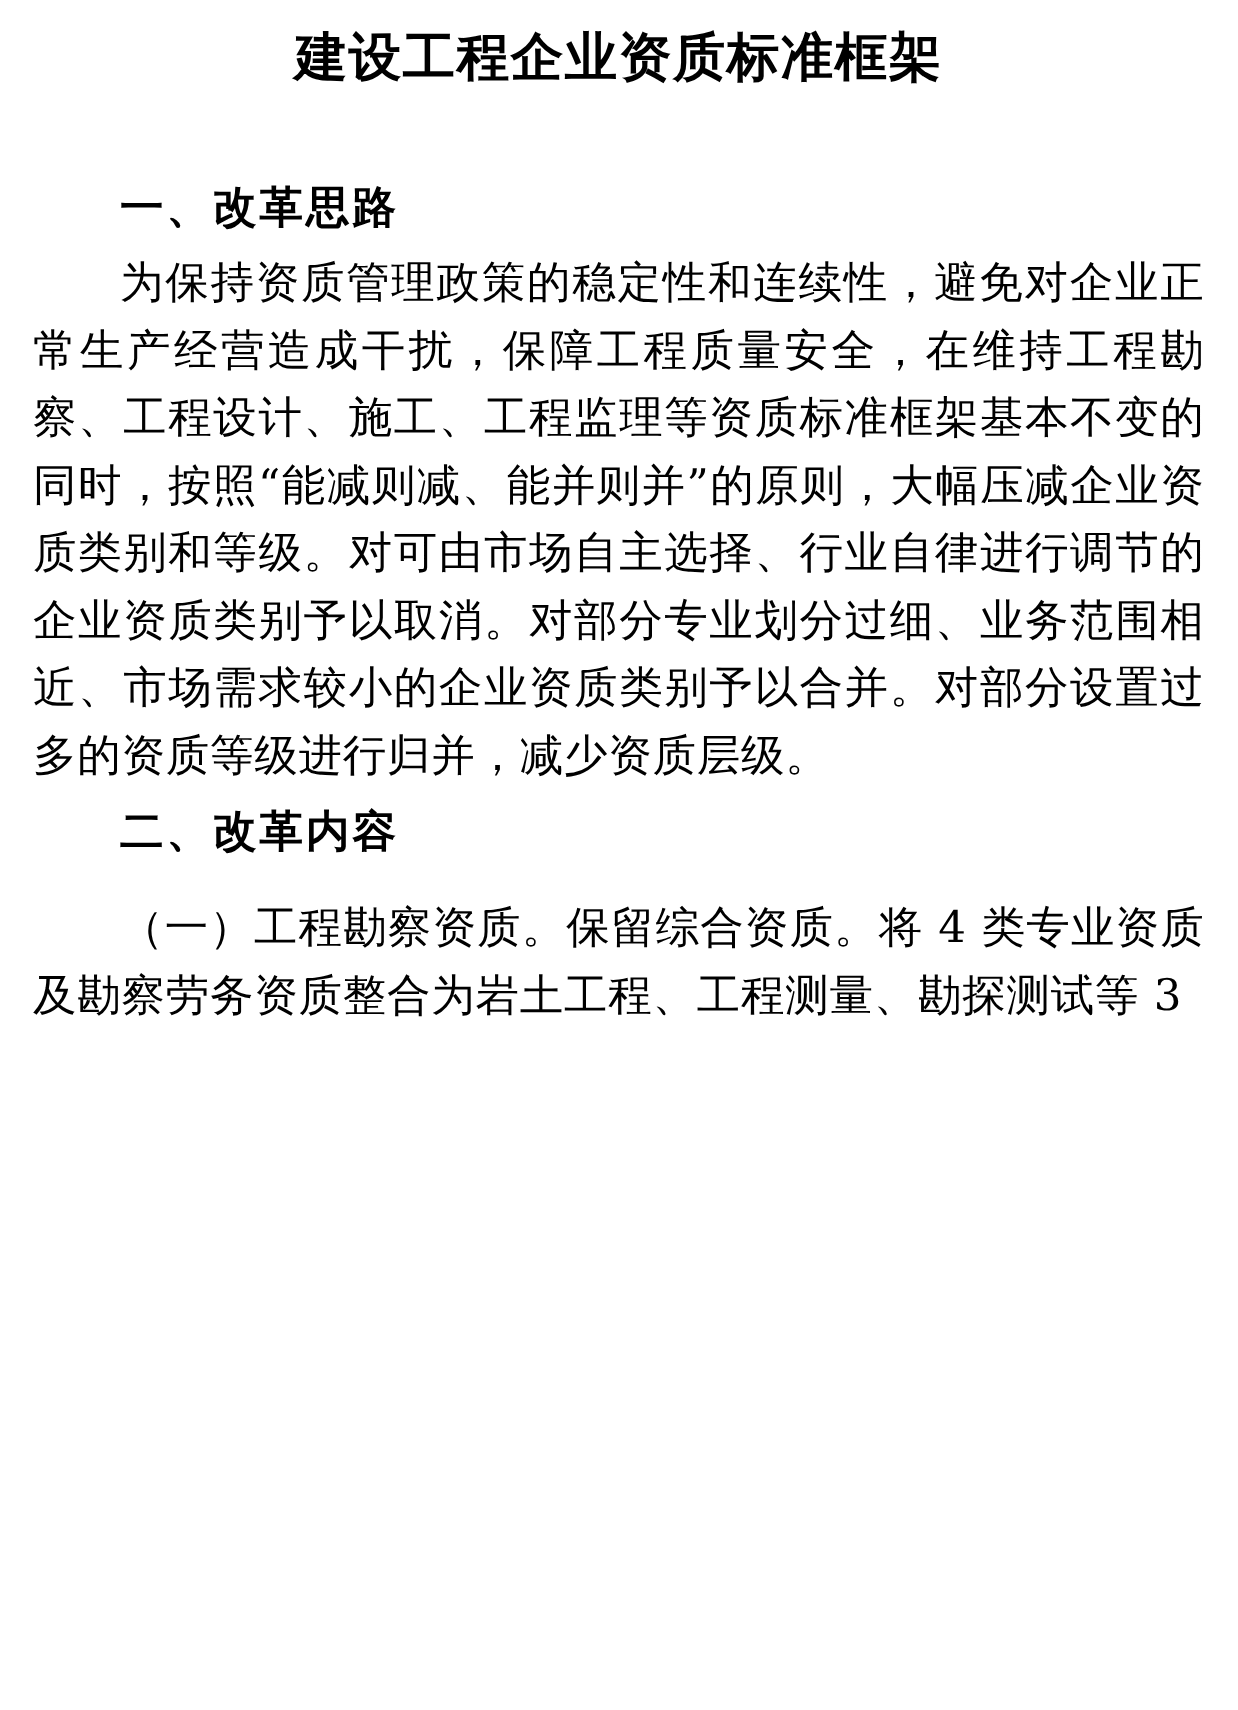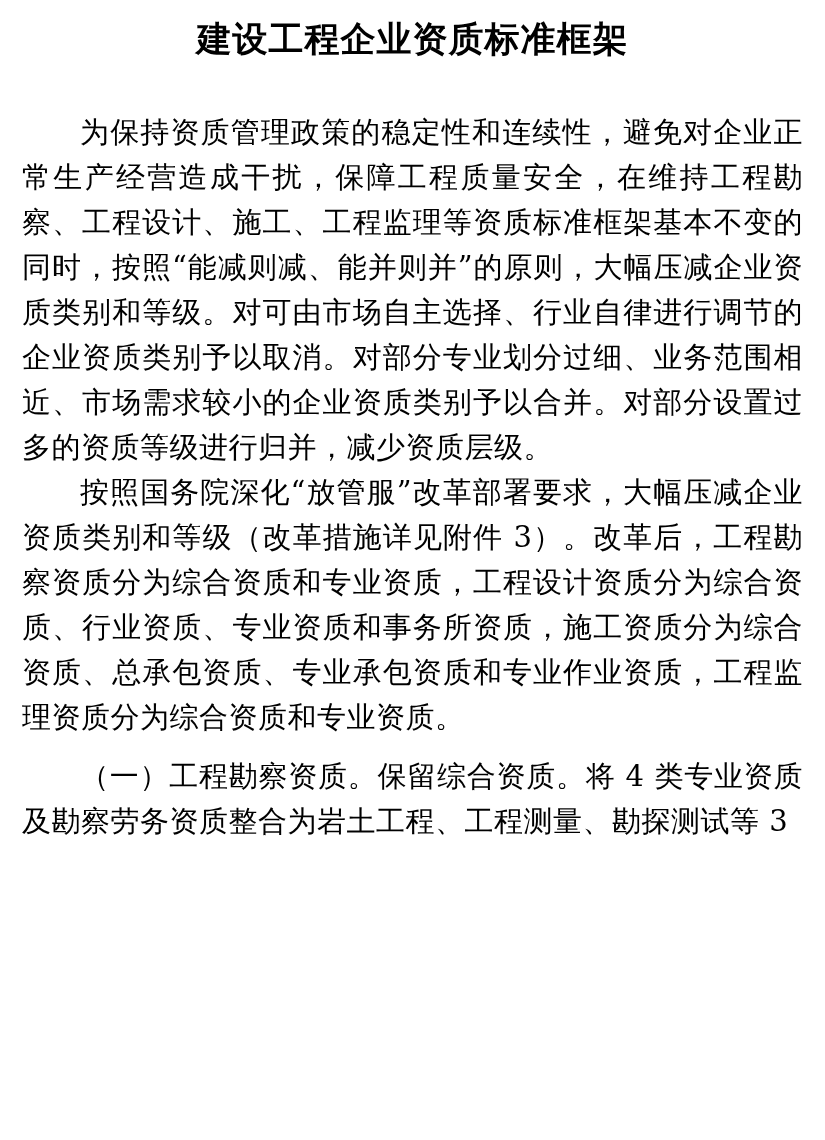--- a/index.html
+++ b/index.html
@@ -62,21 +62,22 @@
 <body>
 
 <div class="page">
 
   <h1 class="doc-title">
     <span class="title-line">建设工程企业资质标准框架</span>
   </h1>
 
   <div class="spacer-title"></div>
 
+  <h2 class="section-heading">一、改革思路</h2>
   <p class="body-para">为保持资质管理政策的稳定性和连续性，避免对企业正常生产经营造成干扰，保障工程质量安全，在维持工程勘察、工程设计、施工、工程监理等资质标准框架基本不变的同时，按照“能减则减、能并则并”的原则，大幅压减企业资质类别和等级。对可由市场自主选择、行业自律进行调节的企业资质类别予以取消。对部分专业划分过细、业务范围相近、市场需求较小的企业资质类别予以合并。对部分设置过多的资质等级进行归并，减少资质层级。</p>
 
-  <p class="body-para">按照国务院深化“放管服”改革部署要求，大幅压减企业资质类别和等级（改革措施详见附件 3）。改革后，工程勘察资质分为综合资质和专业资质，工程设计资质分为综合资质、行业资质、专业资质和事务所资质，施工资质分为综合资质、总承包资质、专业承包资质和专业作业资质，工程监理资质分为综合资质和专业资质。</p>
+  <h2 class="section-heading">二、改革内容</h2>
 
   <div class="spacer-small"></div>
 
   <p class="body-para">（一）工程勘察资质。保留综合资质。将 4 类专业资质及勘察劳务资质整合为岩土工程、工程测量、勘探测试等 3</p>
 
 </div>
 
 </body></html>

